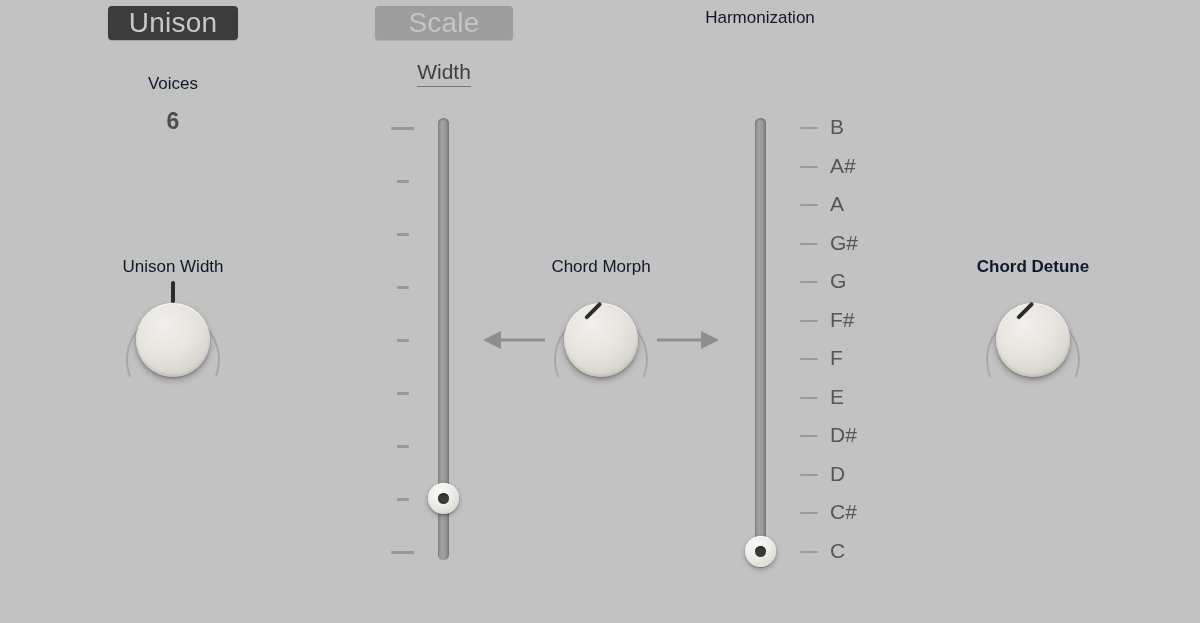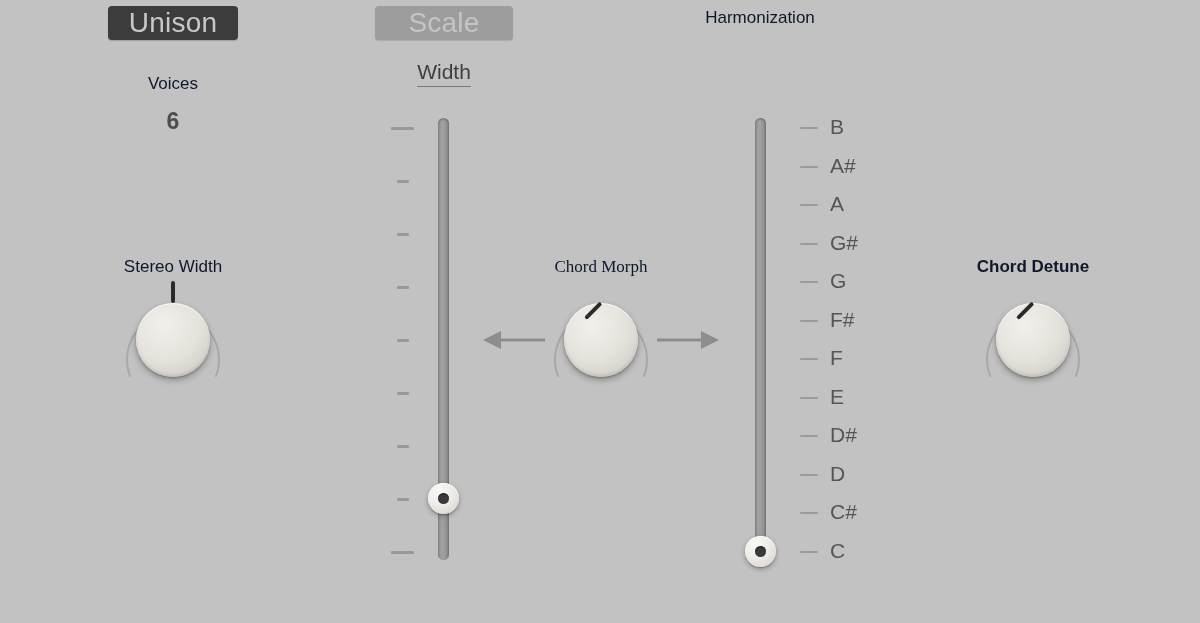--- a/index.html
+++ b/index.html
@@ -153,21 +153,21 @@
 <div class="stage">
 
   <div class="abs tab tab-active" style="left:108px; top:6px; width:130px;">
     <span>Unison</span>
   </div>
 
   <div class="abs lbl" style="left:98px; top:62px; width:150px;margin-top:12px;">Voices</div>
 
   <div class="abs value-num" style="left:98px; top:108px; width:150px;">6</div>
 
-  <div class="abs lbl" style="left:68px; top:257px; width:210px;">Stereo Width</div>
+  <div class="abs lbl" style="left:68px; top:257px; width:210px;">Unison Width</div>
 
   <div class="abs knob-wrap" style="left:111px; top:288px;">
     <svg class="knob-arc" viewBox="0 0 124 104">
       <path d="M 19 88 A 46 46 0 1 1 105 88" fill="none" stroke="#a8a8a8" stroke-width="2" stroke-linecap="round"></path>
     </svg>
     <div class="knob-body">
       <div class="knob-pointer" id="knob-stereo-pointer" style="top: -22px; left: 50%; transform: rotate(0deg);"></div>
     </div>
   </div>
 
@@ -190,21 +190,21 @@
       <div class="tick tick-short" style="left: 396.5px; top: 498px;"></div>
       <div class="tick tick-long" style="left: 391px; top: 551px;"></div>
     </div>
 
   <div class="slider-track" style="left:438px; top:118px; height:442px;"></div>
 
   <div class="slider-thumb" id="spread-thumb" style="left: 428px; top: 483px;">
     <div class="slider-thumb-dot"></div>
   </div>
 
-  <div class="abs lbl" style="left:496px; top:257px; width:210px;font-family:Liberation Serif, serif;">Chord Morph</div>
+  <div class="abs lbl" style="left:496px; top:257px; width:210px;">Chord Morph</div>
 
   <svg class="arrow-svg" style="left:483px; top:328px;" width="62" height="24" viewBox="0 0 62 24">
     <line x1="16" y1="12" x2="62" y2="12" stroke="#8d8d8d" stroke-width="3"></line>
     <polygon points="0,12 18,3 18,21" fill="#8d8d8d"></polygon>
   </svg>
 
   <svg class="arrow-svg" style="left:657px; top:328px;" width="62" height="24" viewBox="0 0 62 24">
     <line x1="0" y1="12" x2="46" y2="12" stroke="#8d8d8d" stroke-width="3"></line>
     <polygon points="62,12 44,3 44,21" fill="#8d8d8d"></polygon>
   </svg>

